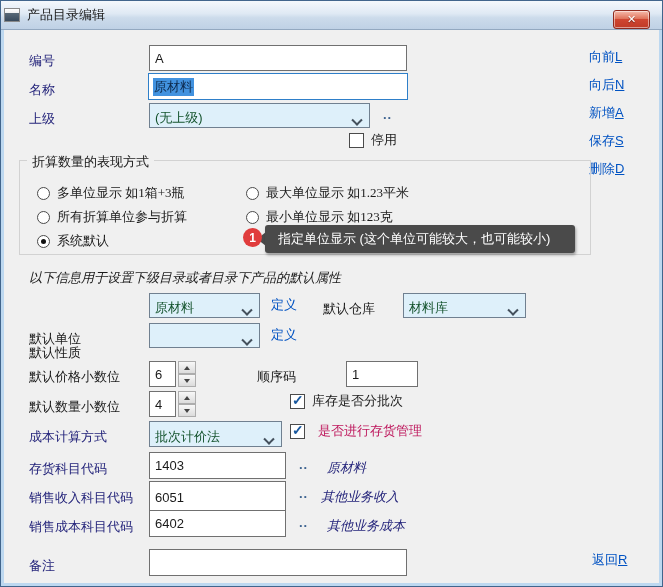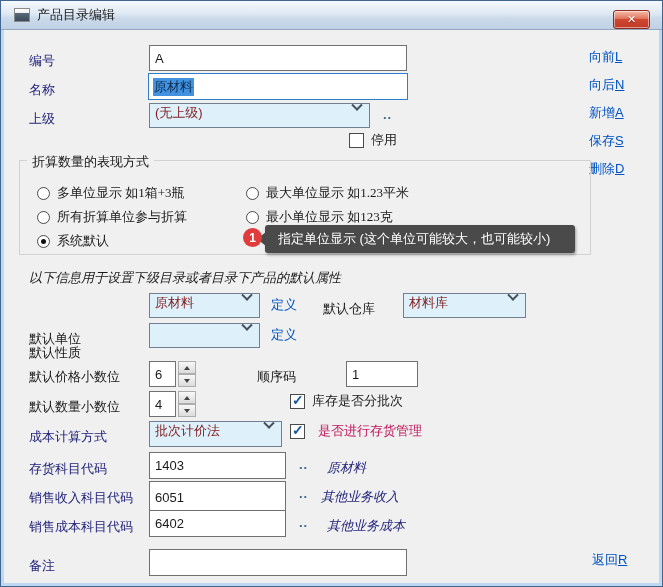--- a/index.html
+++ b/index.html
@@ -3,21 +3,21 @@
 <meta charset="utf-8">
 <style>
   * { margin:0; padding:0; box-sizing:border-box; }
   html,body { width:663px; height:587px; }
   body { font-family:"Liberation Sans","DejaVu Sans",sans-serif; font-size:13px; background:#fff; }
 
   .window { position:relative; width:663px; height:587px; border:1px solid #41658c; background:#f0f0f0; overflow:hidden; }
 
   .titlebar { position:absolute; top:0; left:0; right:0; height:29px;
     background:linear-gradient(180deg,#f4f8fc 0%,#dfe9f4 45%,#ccdbeb 60%,#bfd1e5 100%);
-    border-bottom:1px solid #93a8c0; display:flex; align-items:center; padding:0 13px; }
+    border-bottom:1px solid #93a8c0; display:flex; align-items:center; padding:0 3px; }
   .appicon { width:16px; height:14px; border:1px solid #8a8a8a; margin-right:7px; flex:none;
     background:linear-gradient(180deg,#ffffff 0%,#f0f0f0 30%,#5a6a78 31%,#394a5c 100%); }
   .title-text { color:#1a1a1a; font-size:13px; }
   .closebtn { position:absolute; right:12px; top:9px; width:37px; height:19px; border:1px solid #8e2a1e; border-radius:3px;
     background:linear-gradient(180deg,#f6bcac 0%,#e0745c 45%,#cf4631 50%,#c03a26 100%);
     color:#fff; font-size:11px; font-weight:bold; display:flex; align-items:center; justify-content:center;
     box-shadow:inset 0 0 0 1px rgba(255,255,255,.5); text-shadow:0 1px 1px rgba(0,0,0,.45); cursor:pointer; }
 
   .frame { position:absolute; left:0; top:29px; right:0; bottom:0; border:3px solid #bdd8f0; border-top:none; background:#f0f0f0; }
 
@@ -26,21 +26,21 @@
   .note { position:absolute; font-style:italic; color:#1a1a1a; white-space:nowrap;text-align:center; }
 
   .tin { position:absolute; height:26px; border:1px solid #707070; background:#fff; font-size:13px;
     padding:0 5px; font-family:inherit; color:#1a1a1a; outline:none; }
 
   .focusbox { position:absolute; left:147px; top:72px; width:260px; height:27px; border:1px solid #2e7fc9;
     background:#fff; display:flex; align-items:center; padding:0 4px; }
   .sel { background:#4292df; color:#0e2b4e; padding:0 1px; }
 
   .combo { position:absolute; height:25px; border:1px solid #708090; background:#def0fa;
-    display:flex; align-items:flex-start; justify-content:space-between; padding:0 8px 0 5px; color:#7f1d1d; cursor:default; }
+    display:flex; align-items:flex-end; justify-content:space-between; padding:0 8px 0 5px; color:#14532d; cursor:default; }
   .chev { width:8px; height:8px; border-right:2px solid #44505c; border-bottom:2px solid #44505c;
     transform:rotate(45deg) translate(-2px,-2px); flex:none; }
 
   .lnk { position:absolute; color:#0052c2; cursor:pointer; white-space:nowrap; text-decoration:none; }
   .lnk u { text-decoration:underline; }
   .dots { position:absolute; color:#3d6390; font-weight:bold; letter-spacing:1px; cursor:pointer; }
 
   .grp { position:absolute; left:18px; top:159px; width:572px; height:95px; border:1px solid #d2d2d2; }
   .grp-title { position:absolute; left:26px; top:152px; background:#f0f0f0; padding:0 5px; color:#1a1a1a; }
 

